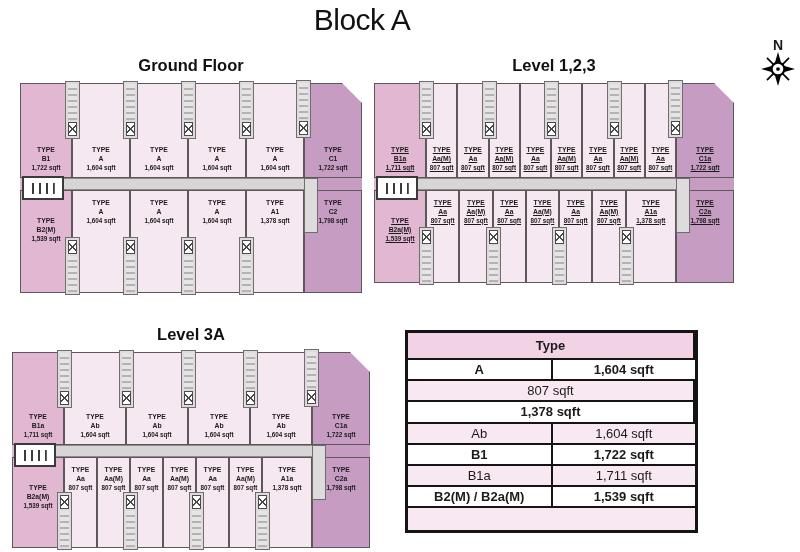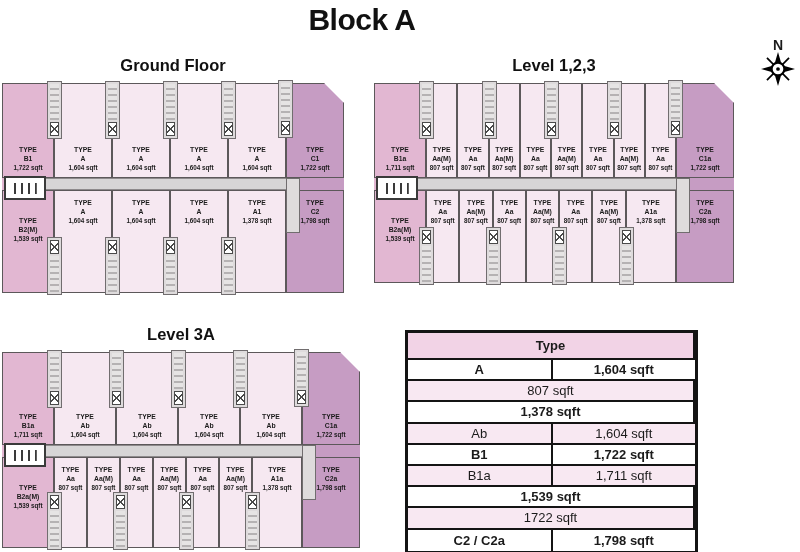--- a/index.html
+++ b/index.html
@@ -2,33 +2,33 @@
 <html style="--end-left: #e2b7d2; --end-right: #c69cc3; --unit-light: #f6e8f1; --table-header: #f2d3e6; --row-pink: #f8e8f2;"><head>
 <meta charset="utf-8">
 <style>
   html,body{margin:0;padding:0;background:#fff;}
   *{box-sizing:border-box;}
   .canvas{position:relative;width:800px;height:552px;background:#fff;overflow:hidden;
           font-family:"Liberation Sans",sans-serif;color:#1b1b1b;}
 
   
   .page-title{position:absolute;left:252px;top:3px;width:220px;text-align:center;
-              font-size:30px;font-weight:700;letter-spacing:-.5px;color:#111;}
+              font-size:30px;font-weight:400;letter-spacing:-.5px;color:#111;}
   .plan-title{position:absolute;top:-27px;left:0;right:0;text-align:center;
               font-size:16.5px;font-weight:800;color:#111;}
 
   
   .compass{position:absolute;left:756px;top:38px;width:44px;text-align:center;}
   .compass-n{font-size:14px;font-weight:800;line-height:14px;}
 
   
   .plan{position:absolute;}
-  #p0{left:2px;top:83px;width:342px;height:210px;}
-  #p1{left:374px;top:83px;width:360px;height:200px;}
-  #p2{left:2px;top:352px;width:358px;height:196px;}
+  #p0{left:20px;top:83px;width:342px;height:210px;}
+  #p1{left:374px;top:83px;width:360px;height:200px;text-decoration:underline;}
+  #p2{left:12px;top:352px;width:358px;height:196px;}
   #p0 .prow-top{height:95px}  #p0 .prow-bottom{height:103px}
   #p1 .prow-top{height:95px}  #p1 .prow-bottom{height:93px}
   #p2 .prow-top{height:93px}  #p2 .prow-bottom{height:91px}
 
   .prow{display:flex;position:relative;}
   .mid{display:contents;}
   .unit{position:relative;flex:1;background:var(--unit-light,#f6e8f1);
         border:1px solid #5c585a;display:flex;flex-direction:column;
         align-items:center;text-align:center;min-width:0;}
   .end{flex:0 0 52px;}
@@ -675,27 +675,23 @@
           <div class="td td-type">B1</div>
           <div class="td td-area">1,722 sqft</div>
         </div>
 
         <div class="tr">
           <div class="td td-type">B1a</div>
           <div class="td td-area">1,711 sqft</div>
         </div>
 
         <div class="tr">
+          <div class="td td-type">B2(M) / B2a(M)</div>
           <div class="td td-area">1,539 sqft</div>
         </div>
 
         <div class="tr">
-          <div class="td td-area">1722 sqft</div>
-        </div>
-
-        <div class="tr">
-          <div class="td td-type">C2 / C2a</div>
-          <div class="td td-area">1,798 sqft</div>
-        </div>
+        </div>
+
       </div>
   </div>
 
 </div>
 
 </body></html>

